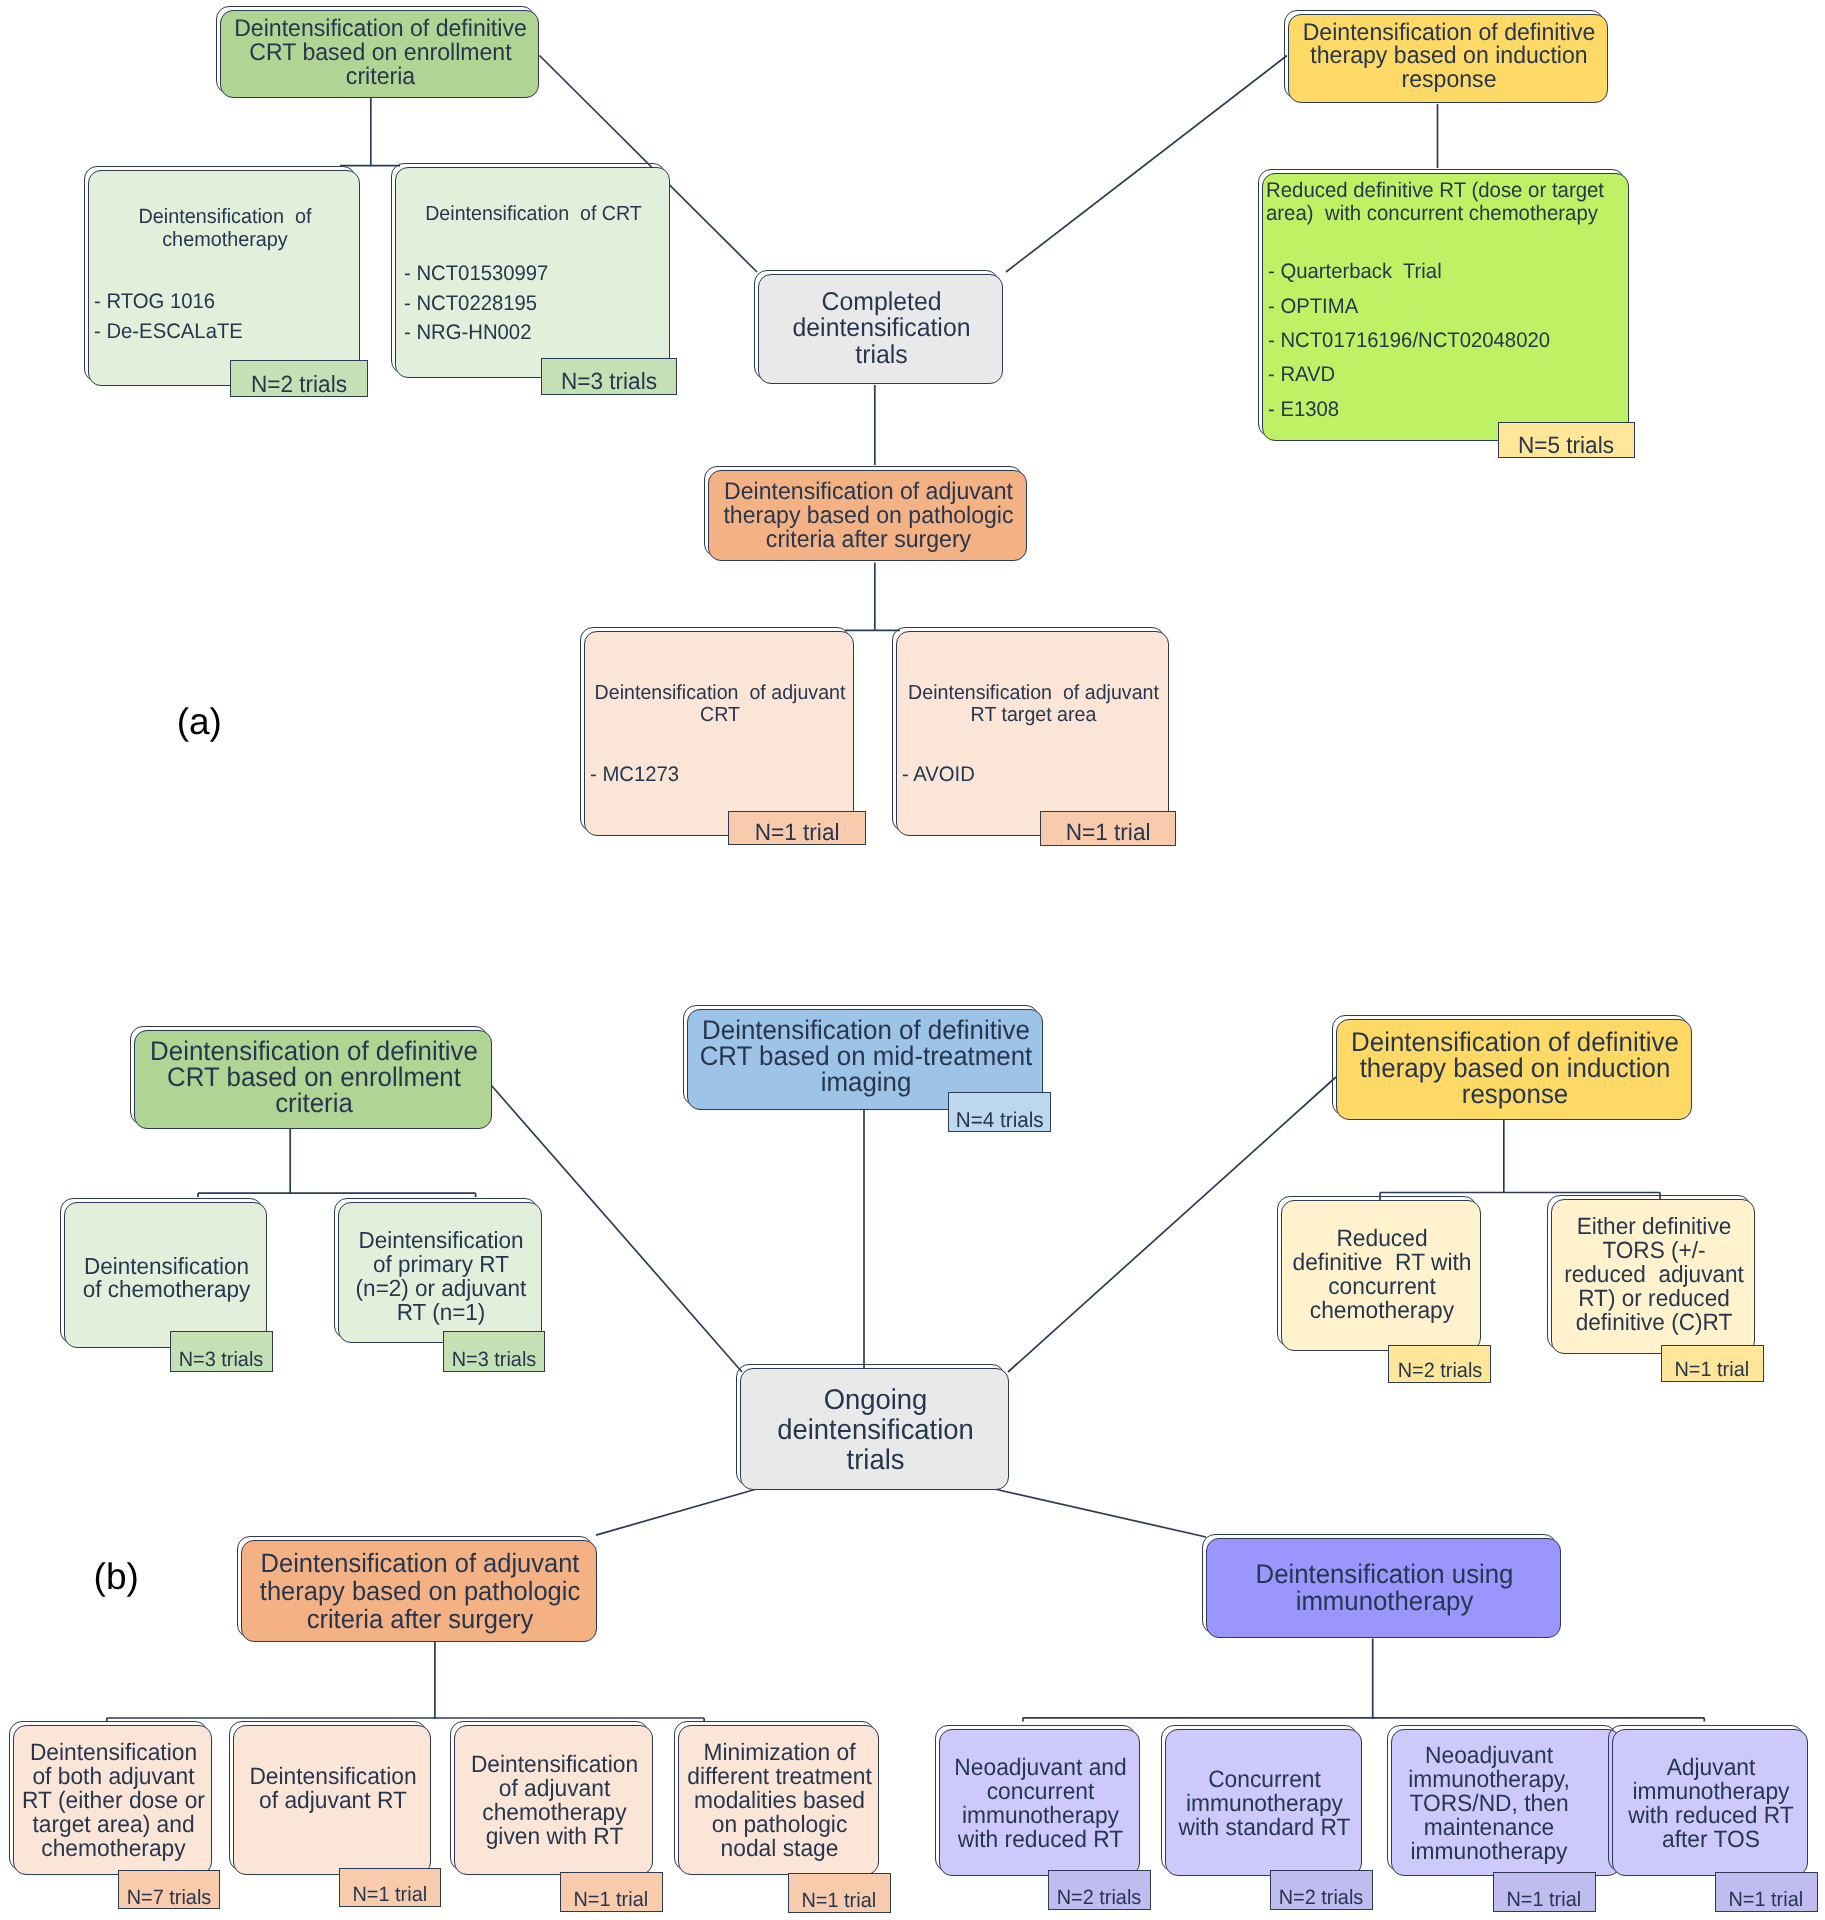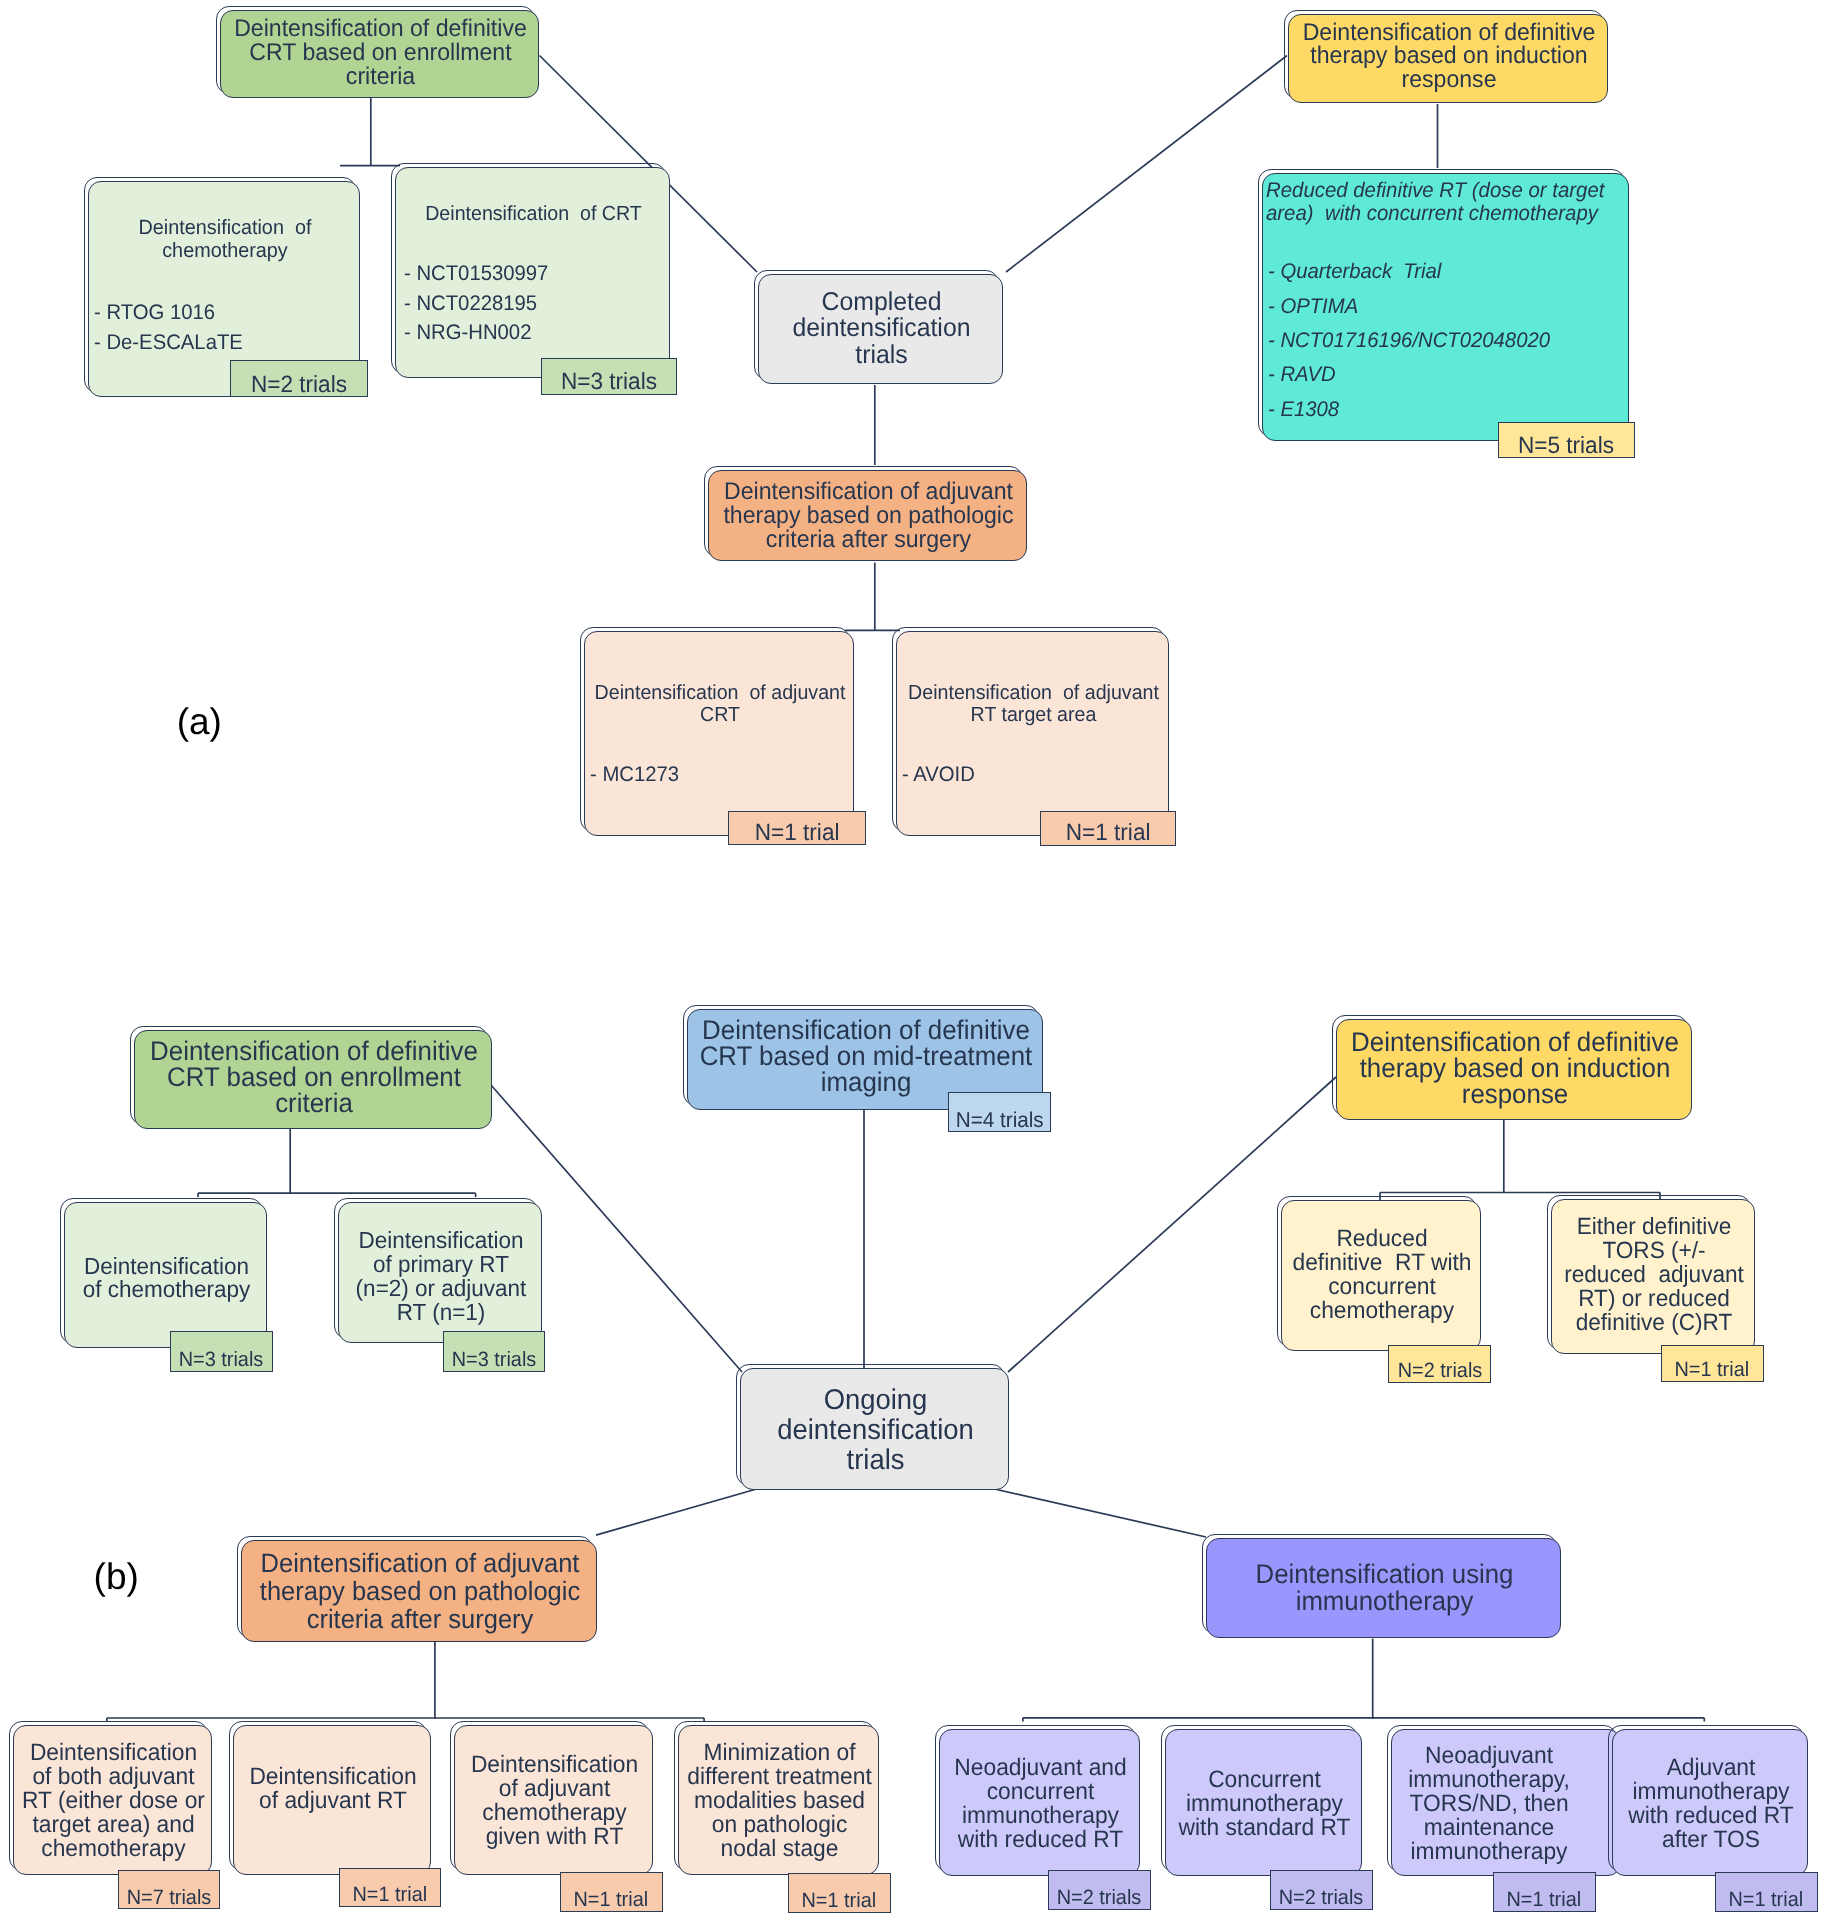--- a/index.html
+++ b/index.html
@@ -61,21 +61,21 @@
 
   <div id="nodes">
       <div class="node" style="left: 219.5px; top: 10px; width: 319px; height: 88px;">
         <div class="shadow"></div>
         <div class="face" style="background: rgb(176, 212, 147);">
           <div class="tblock" style="left: 0px; top: 6.4px; width: 319px; font-size: 24px; line-height: 23.6px; text-align: center; transform: scaleX(0.962);">Deintensification of definitive
 CRT based on enrollment
 criteria</div>
         </div>
       </div>
-      <div class="node" style="left: 88px; top: 181px; width: 272px; height: 216px; padding-left: 40px;">
+      <div class="node" style="left: 88px; top: 170px; width: 272px; height: 216px; padding-left: 40px;">
         <div class="shadow"></div>
         <div class="face" style="background: rgb(226, 239, 218);">
           <div class="tblock" style="left: 0px; top: 35.49px; width: 272px; font-size: 20.6px; line-height: 22.6px; text-align: center; transform: scaleX(0.962);">Deintensification  of
 chemotherapy</div>
           <div class="tblock al" style="left: 5px; top: 115.82px; width: 250px; font-size: 21.1px; line-height: 29.8px; text-align: left; transform: scaleX(0.962);">- RTOG 1016
 - De-ESCALaTE</div>
         </div>
       </div>
       <div class="node" style="left: 395px; top: 167px; width: 275px; height: 211px;">
         <div class="shadow"></div>
@@ -121,21 +121,21 @@
       <div class="node" style="left: 1287.5px; top: 13.5px; width: 320px; height: 89px;">
         <div class="shadow"></div>
         <div class="face" style="background: rgb(255, 217, 102);">
           <div class="tblock" style="left: 0px; top: 6.3px; width: 320px; font-size: 24px; line-height: 23.6px; text-align: center; transform: scaleX(0.962);">Deintensification of definitive
 therapy based on induction
 response</div>
         </div>
       </div>
       <div class="node" style="left: 1262px; top: 172.5px; width: 367px; height: 268px;">
         <div class="shadow"></div>
-        <div class="face" style="background: #5eead4; font-style: italic;">
+        <div class="face" style="background: #bef264;">
           <div class="tblock al" style="left: 3px; top: 5.78px; width: 362px; font-size: 21.2px; line-height: 23.2px; text-align: left; white-space: pre; transform: scaleX(0.962);">Reduced definitive RT (dose or target
 area)  with concurrent chemotherapy</div>
           <div class="tblock al" style="left: 5px; top: 81.97px; width: 355px; font-size: 21.1px; line-height: 34.3px; text-align: left; transform: scaleX(0.962);">- Quarterback  Trial
 - OPTIMA
 - NCT01716196/NCT02048020
 - RAVD
 - E1308</div>
         </div>
       </div>
       <div class="node" style="left: 133.5px; top: 1030.2px; width: 358px; height: 98.5px;">

